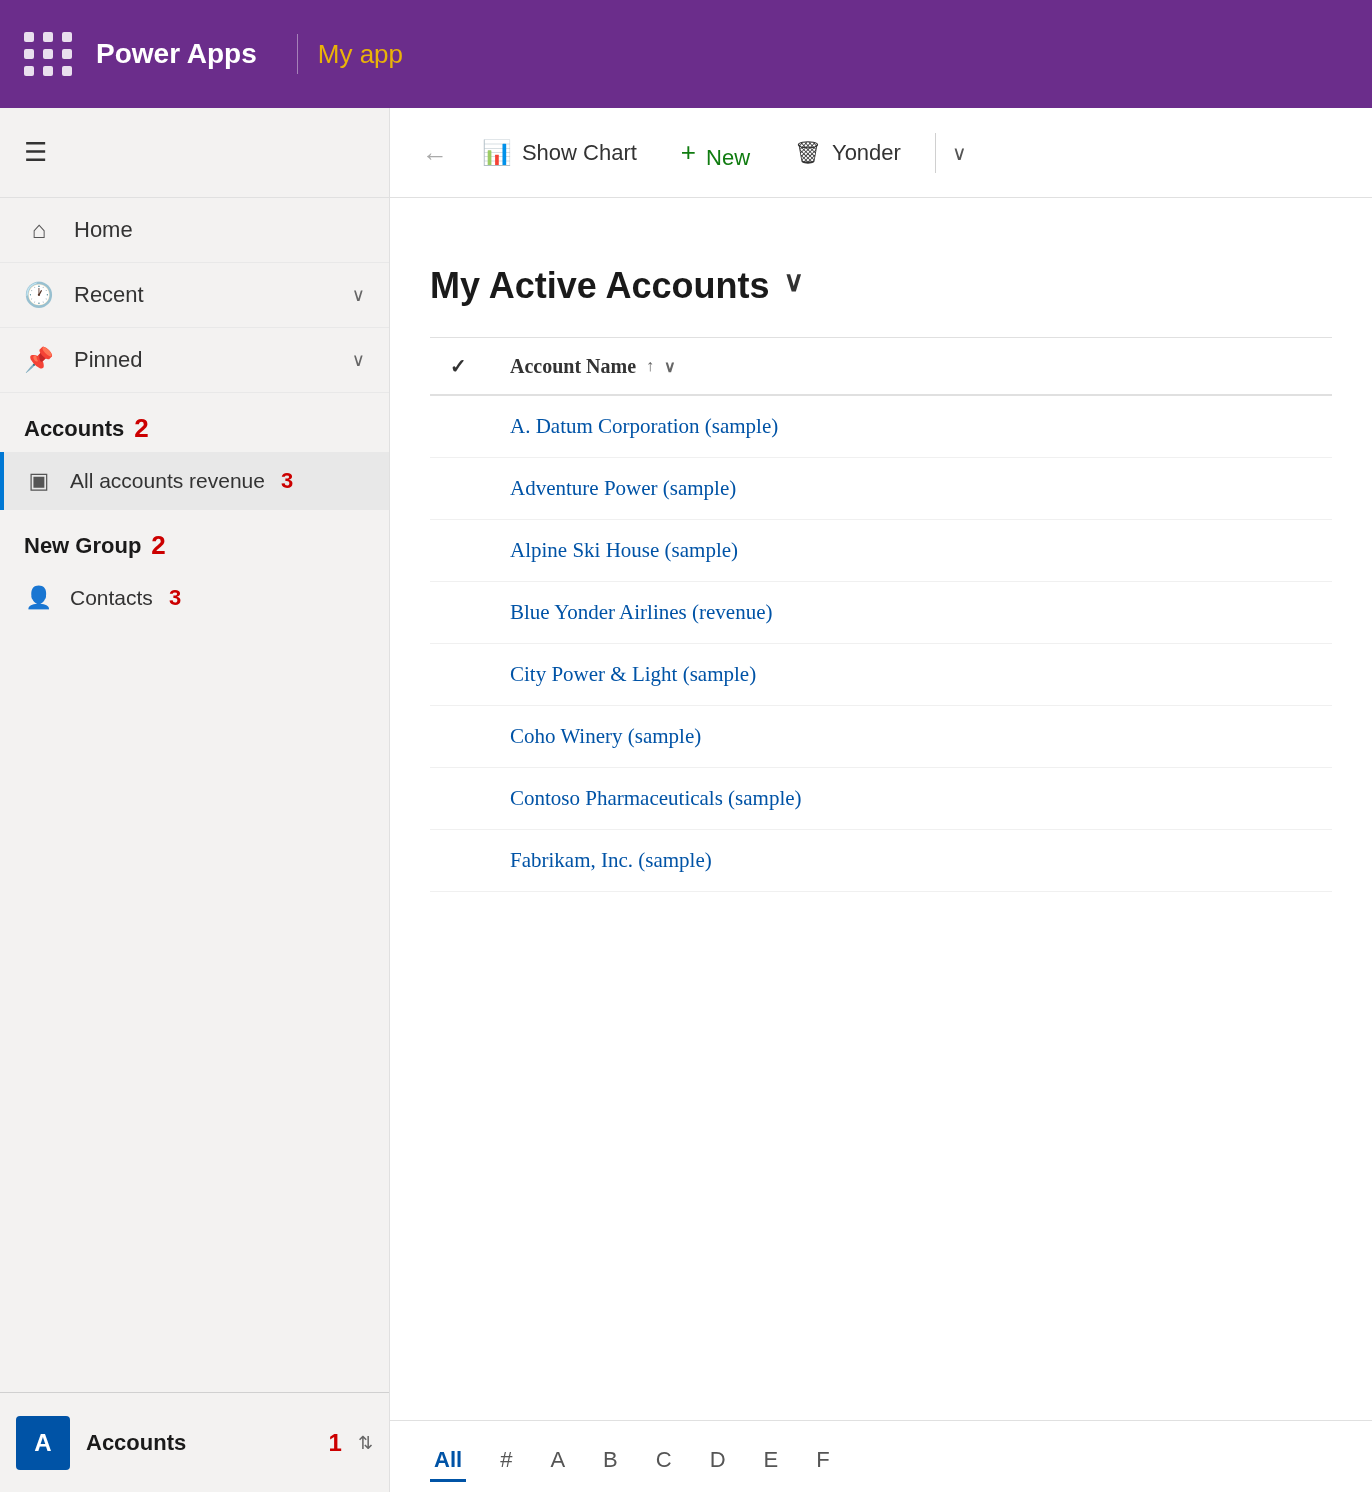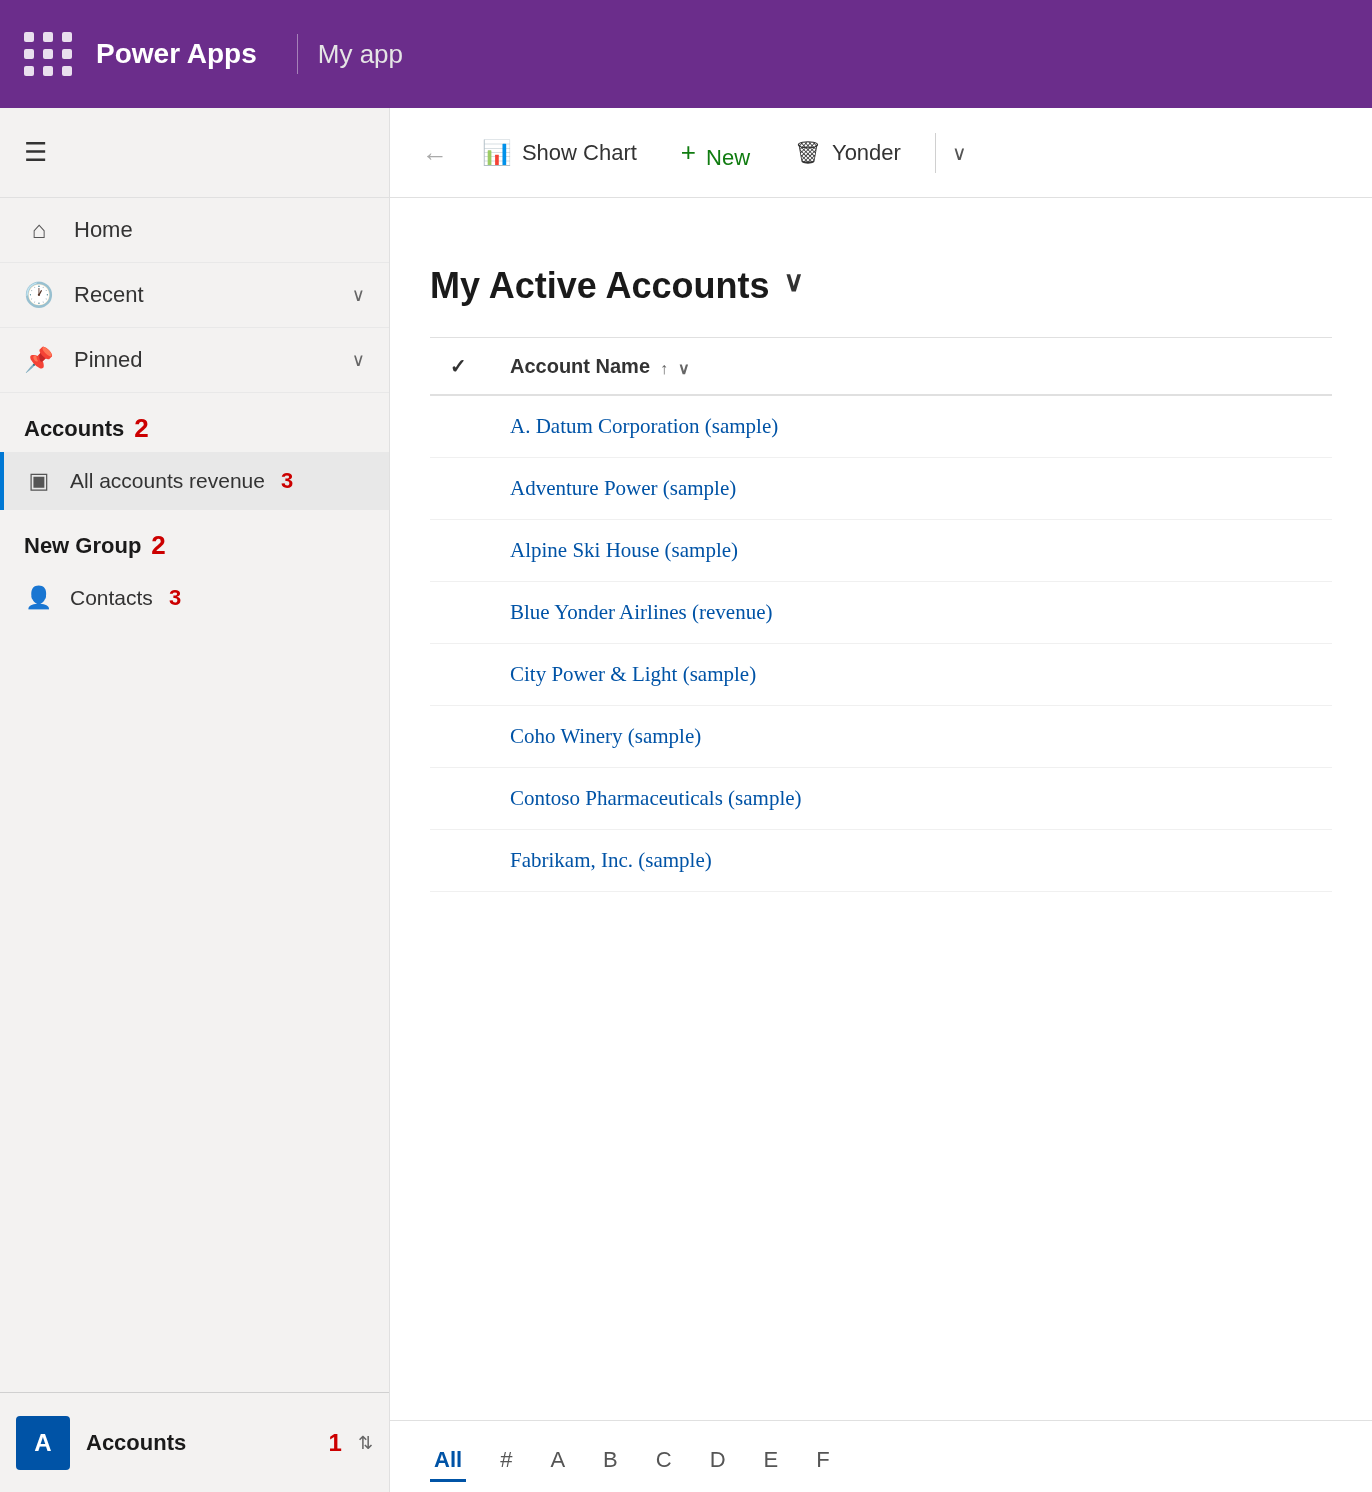--- a/index.html
+++ b/index.html
@@ -25,21 +25,21 @@
       font-weight: 700;
       margin-right: 20px;
     }
     .topbar-divider {
       width: 1px;
       height: 40px;
       background: rgba(255,255,255,0.4);
       margin: 0 20px;
     }
     .topbar-myapp {
-      color: #e5e5e5;
+      color: #eab308;
       font-size: 26px;
       font-weight: 400;
     }
 
     
     .main-layout {
       display: flex;
       flex: 1;
       overflow: hidden;
     }
@@ -285,22 +285,23 @@
       text-align: left;
       font-size: 20px;
       font-weight: 600;
       color: #333;
     }
 
     .check-col { width: 60px; }
 
     .col-header {
       display: flex;
-      align-items: flex-end;
+      align-items: center;
       gap: 10px;
+      font-family: Liberation Serif, serif;
     }
 
     .col-sort-asc, .col-sort-desc {
       font-size: 16px;
       color: #666;
     }
 
     .table-row {
       border-bottom: 1px solid #f0f0f0;
       cursor: pointer;

